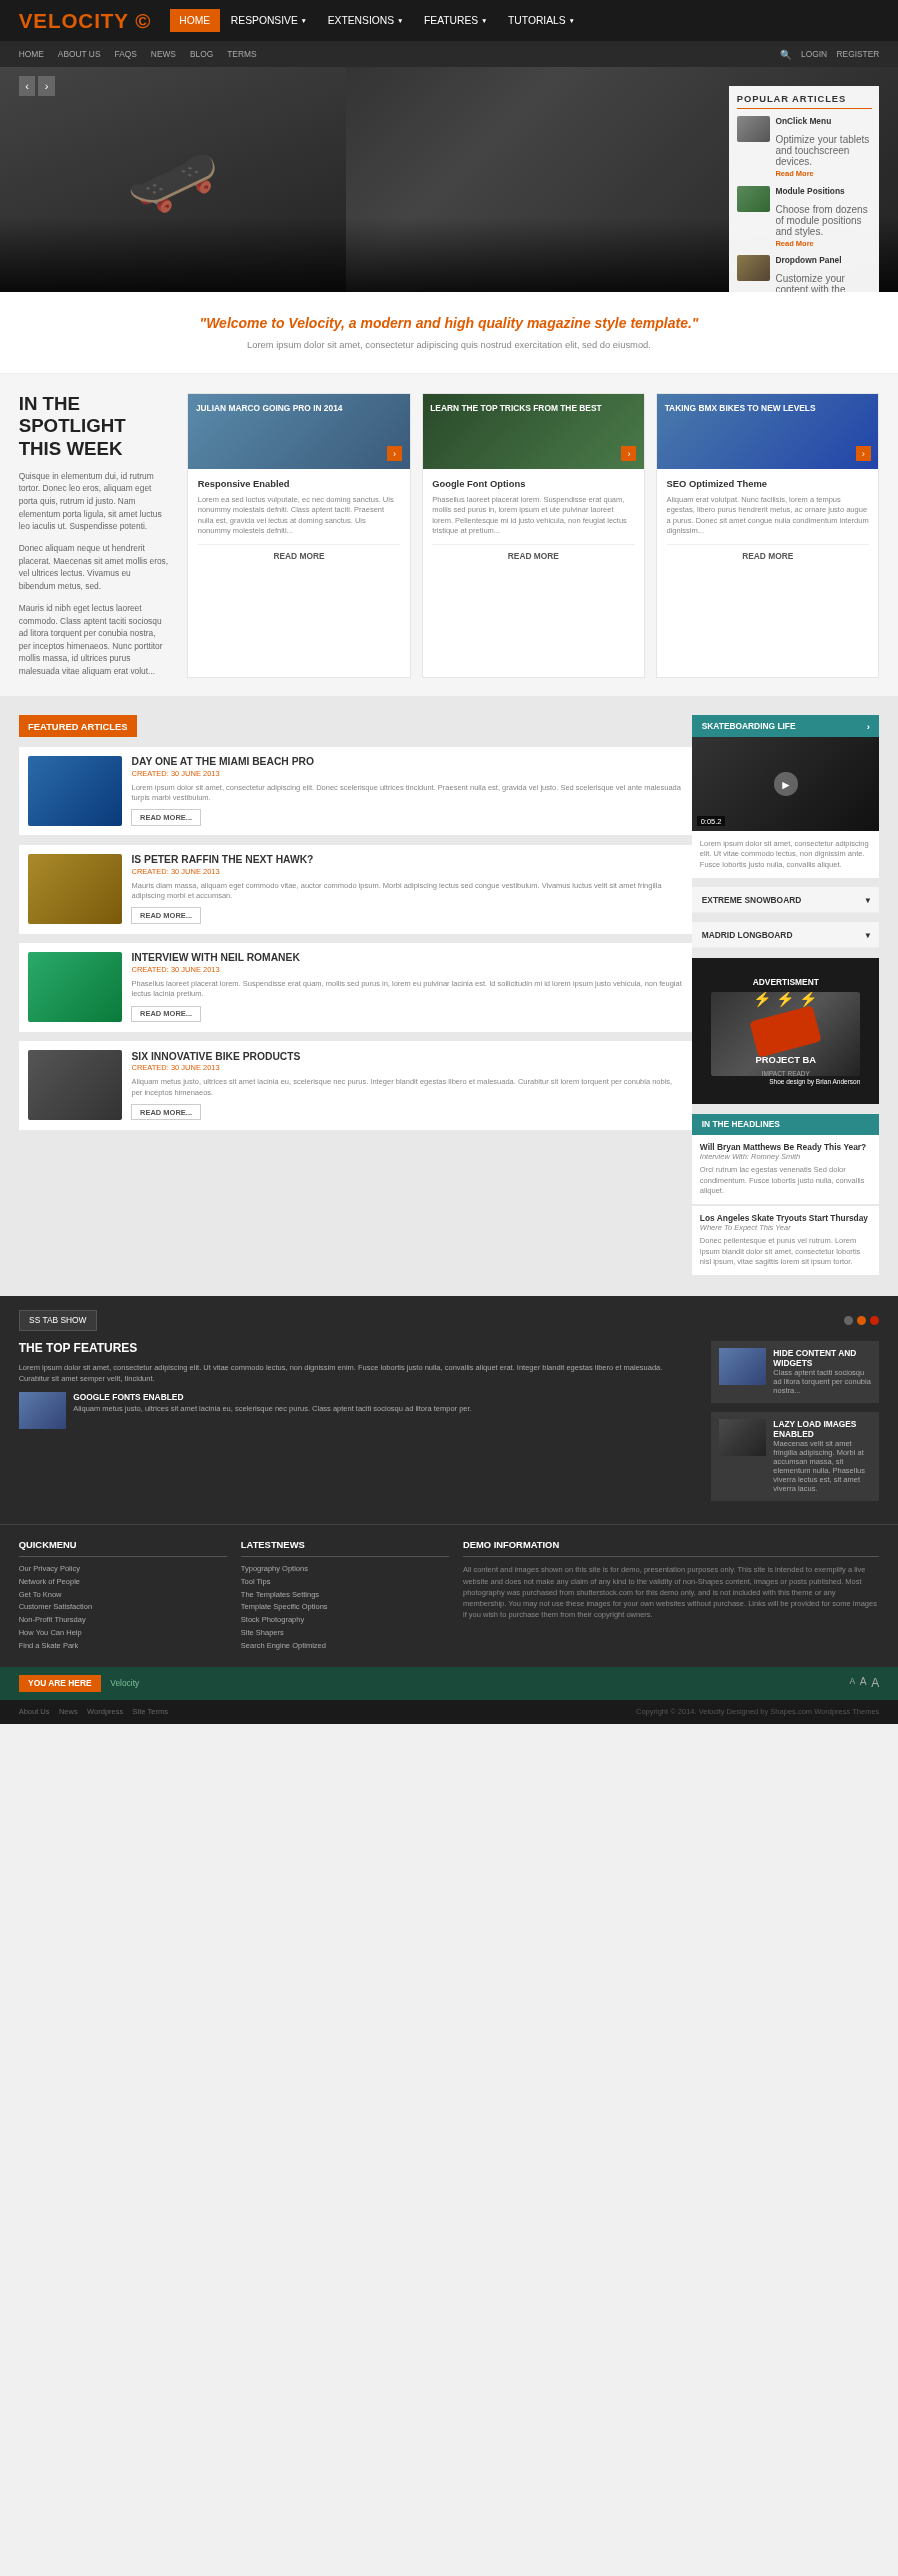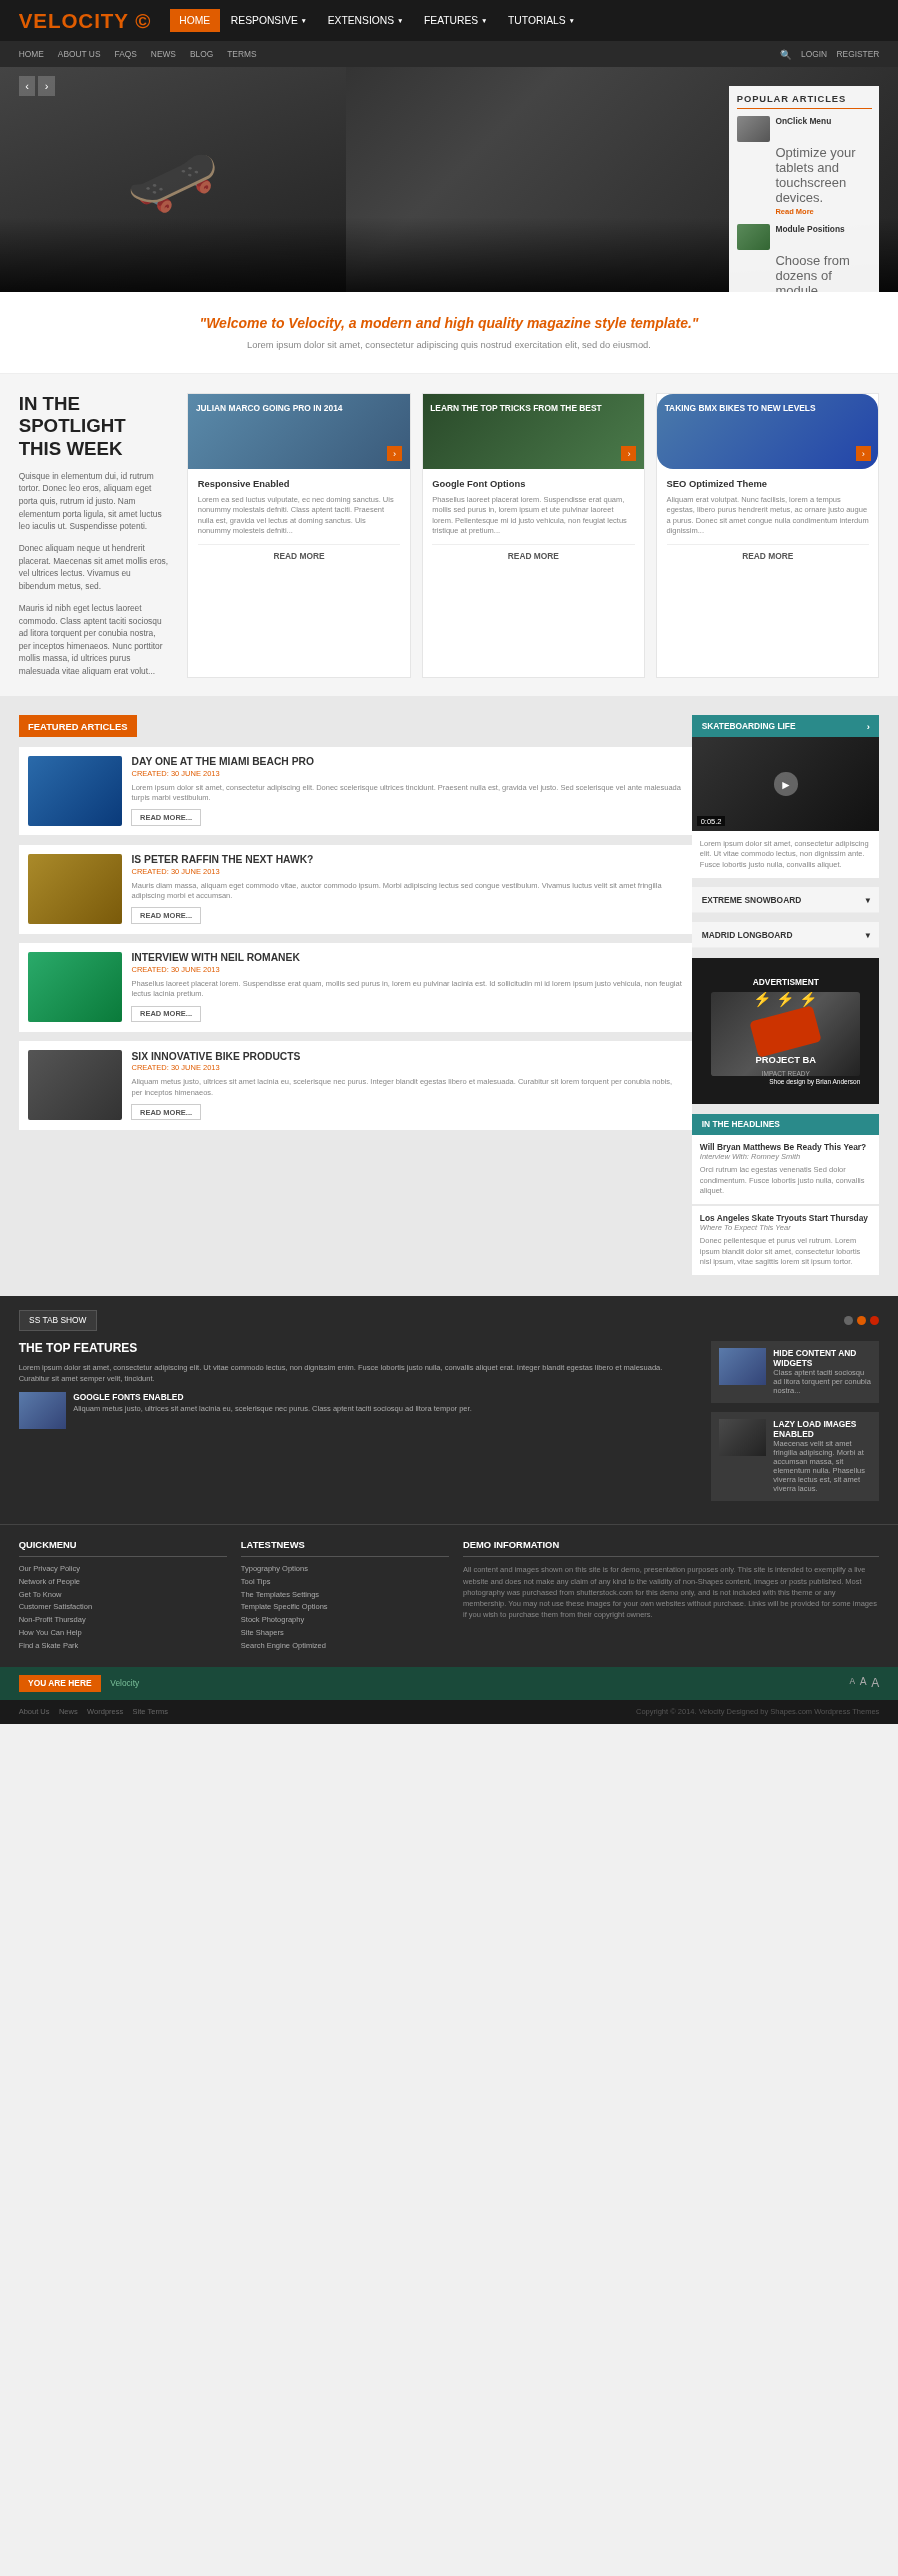--- a/index.html
+++ b/index.html
@@ -28,39 +28,39 @@
     .hero-arrows { position: absolute; top: 9.4px; left: 18.7px; display: flex; gap: 2.8px; }
     .hero-arrow { background: rgba(255,255,255,0.2); color: #fff; border: none; padding: 3.7px 6.5px; cursor: pointer; font-size: 11.2px; }
     .popular-articles { position: absolute; right: 18.7px; top: 18.7px; background: rgba(255,255,255,0.95); width: 150px; padding: 7.5px; }
     .popular-title { font-size: 9.4px; font-weight: bold; text-transform: uppercase; letter-spacing: 0.9px; margin-bottom: 7.5px; color: #333; border-bottom: 1.9px solid #e05c00; padding-bottom: 3.7px; }
     .popular-item { display: flex; gap: 5.6px; margin-bottom: 7.5px; }
     .popular-thumb { width: 33px; height: 26px; background: #666; border-radius: 1.9px; flex-shrink: 0; }
     .popular-thumb.t1 { background: linear-gradient(135deg, #888, #555); }
     .popular-thumb.t2 { background: linear-gradient(135deg, #5a8a5a, #336633); }
     .popular-thumb.t3 { background: linear-gradient(135deg, #8a7a4a, #554433); }
     .popular-item-text h4 { font-size: 8.4px; font-weight: bold; color: #333; }
-    .popular-item-text p { font-size: 13px; color: #666; margin-top: 19px; }
+    .popular-item-text p { font-size: 10px; color: #666; margin-top: 8px; }
     .popular-read { font-size: 7.5px; color: #e05c00; font-weight: bold; cursor: pointer; }
     
     
     .quote-section { background: #fff; padding: 23.4px 18.7px; text-align: center; border-bottom: 0.9px solid #eee; }
     .quote-text { color: #e05c00; font-size: 14px; font-style: italic; font-weight: bold; }
     .quote-sub { color: #888; font-size: 9.4px; margin-top: 7.5px; }
     
     
     .spotlight-section { background: #f5f5f5; padding: 18.7px; display: flex; gap: 18.7px; }
     .spotlight-left { width: 150px; flex-shrink: 0; }
     .spotlight-title { font-size: 18.7px; font-weight: bold; text-transform: uppercase; line-height: 1.2; color: #222; }
     .spotlight-text { font-size: 8.4px; color: #666; margin-top: 9.4px; line-height: 1.5; }
     .spotlight-cards { display: flex; gap: 11.2px; flex: 1; }
     .spotlight-card { flex: 1; background: #fff; border: 0.9px solid #e5e5e5; padding: 0; }
     .card-img { width: 100%; height: 75px; background: #555; position: relative; overflow: hidden; }
     .card-img.c1 { background: linear-gradient(135deg, #5a8aaa 0%, #3a5a7a 100%); }
     .card-img.c2 { background: linear-gradient(135deg, #2a4a2a 0%, #4a7a4a 100%); }
-    .card-img.c3 { background: linear-gradient(135deg, #4a7aaa 0%, #2244aa 100%); border-radius: 16px; }
+    .card-img.c3 { background: linear-gradient(135deg, #4a7aaa 0%, #2244aa 100%); }
     .card-img-label { position: absolute; top: 9.4px; left: 7.5px; color: #fff; font-size: 8.4px; font-weight: bold; text-transform: uppercase; line-height: 1.3; }
     .card-arrow { position: absolute; bottom: 7.5px; right: 7.5px; background: #e05c00; color: #fff; width: 15px; height: 15px; display: flex; align-items: center; justify-content: center; font-size: 9.4px; }
     .card-body { padding: 9.4px; }
     .card-title { font-size: 9.4px; font-weight: bold; color: #333; margin-bottom: 5.6px; }
     .card-text { font-size: 7.5px; color: #888; line-height: 1.4; }
     .card-readmore { display: block; text-align: center; font-size: 8.4px; font-weight: bold; color: #555; border-top: 0.9px solid #eee; padding: 5.6px; margin-top: 7.5px; text-transform: uppercase; cursor: pointer; }
     
     
     .main-content { background: #e8e8e8; padding: 18.7px; display: flex; }
     .featured-articles { flex: 1; }

